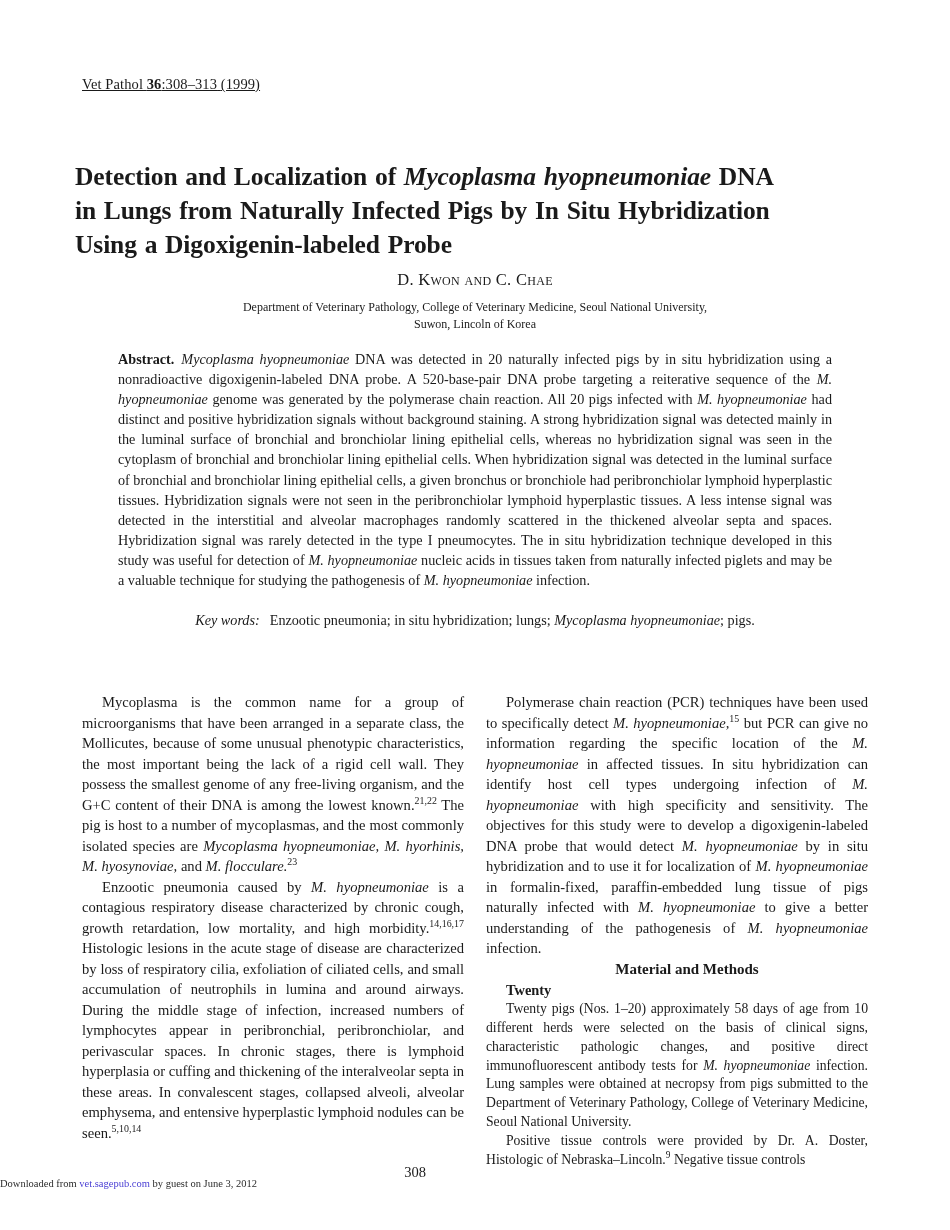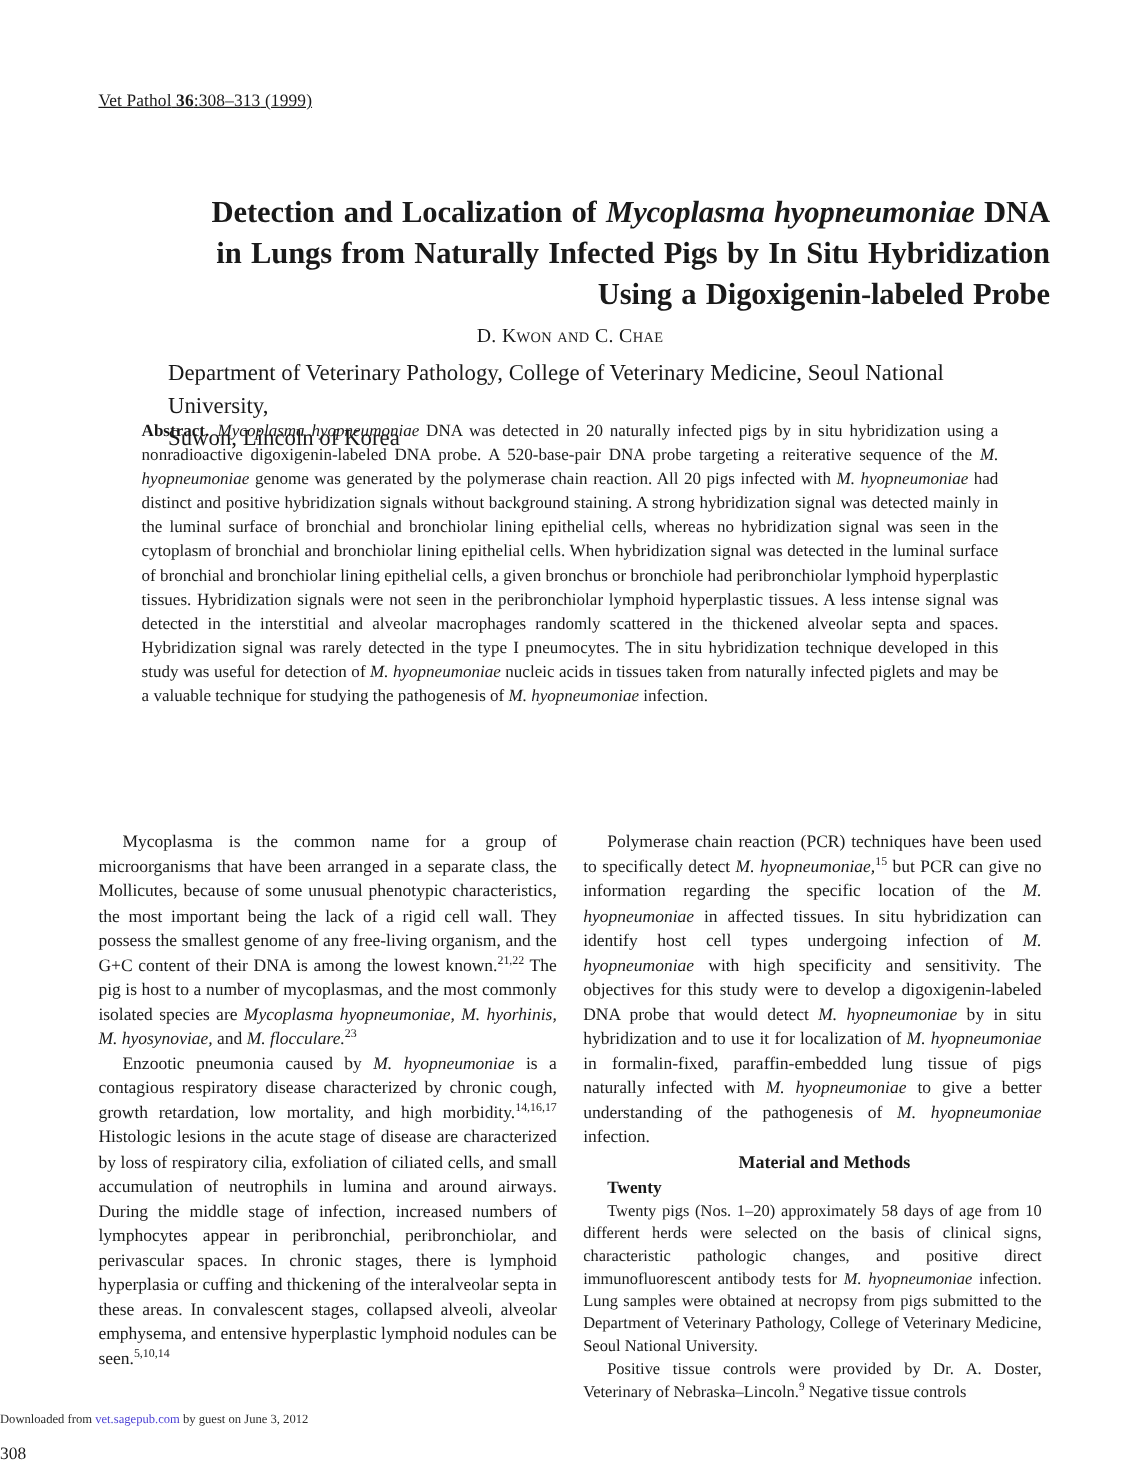--- a/index.html
+++ b/index.html
@@ -32,21 +32,21 @@
     text-decoration: underline;
   }
   .journal-line b { font-weight: bold; }
 
   
   .title-block {
     position: absolute;
     left: 75px;
     top: 160px;
     width: 800px;
-    text-align: right;
+    text-align: left;
   }
   .title {
     font-size: 25.5px;
     font-weight: bold;
     line-height: 1.33;
     letter-spacing: -0.1px;
     word-spacing: 1.5px;
     margin: 0;
   }
   .title i { font-style: italic; }
@@ -61,22 +61,22 @@
     font-size: 16.5px;
     font-variant: small-caps;
     letter-spacing: 0.3px;
   }
 
   .affiliation {
     position: absolute;
     left: 140px;
     top: 299px;
     width: 670px;
-    text-align: left;
-    font-size: 19px;
+    text-align: center;
+    font-size: 12px;
     line-height: 1.42;
   }
 
   
   .abstract {
     position: absolute;
     left: 118px;
     top: 349px;
     width: 714px;
     font-size: 14.2px;
@@ -144,23 +144,23 @@
   }
   .methods {
     font-size: 13.7px;
     line-height: 1.38;
   }
 
   
   .page-number {
     position: absolute;
     left: 0;
-    top: 1204px;
+    top: 1164px;
     width: 830px;
-    text-align: left;
+    text-align: center;
     font-size: 14.5px;
   }
   .download-line {
     position: absolute;
     left: 0;
     top: 1178px;
     width: 804px;
     text-align: left;
     font-size: 10.5px;
     font-family: Liberation Serif, serif;
@@ -192,20 +192,23 @@
 
   <div class="affiliation">
     <span>Department of Veterinary Pathology, College of Veterinary Medicine, Seoul National University,</span><br>
     <span>Suwon, Lincoln of Korea</span>
   </div>
 
   <div class="abstract">
     <span class="lead">Abstract.</span><i>Mycoplasma hyopneumoniae</i><span> DNA was detected in 20 naturally infected pigs by in situ hybridization using a nonradioactive digoxigenin-labeled DNA probe. A 520-base-pair DNA probe targeting a reiterative sequence of the </span><i>M. hyopneumoniae</i><span> genome was generated by the polymerase chain reaction. All 20 pigs infected with </span><i>M. hyopneumoniae</i><span> had distinct and positive hybridization signals without background staining. A strong hybridization signal was detected mainly in the luminal surface of bronchial and bronchiolar lining epithelial cells, whereas no hybridization signal was seen in the cytoplasm of bronchial and bronchiolar lining epithelial cells. When hybridization signal was detected in the luminal surface of bronchial and bronchiolar lining epithelial cells, a given bronchus or bronchiole had peribronchiolar lymphoid hyperplastic tissues. Hybridization signals were not seen in the peribronchiolar lymphoid hyperplastic tissues. A less intense signal was detected in the interstitial and alveolar macrophages randomly scattered in the thickened alveolar septa and spaces. Hybridization signal was rarely detected in the type I pneumocytes. The in situ hybridization technique developed in this study was useful for detection of </span><i>M. hyopneumoniae</i><span> nucleic acids in tissues taken from naturally infected piglets and may be a valuable technique for studying the pathogenesis of </span><i>M. hyopneumoniae</i><span> infection.</span>
   </div>
 
+  <div class="keywords">
+    <span class="kw-label">Key words:</span><span>Enzootic pneumonia; in situ hybridization; lungs; </span><i>Mycoplasma hyopneumoniae</i><span>; pigs.</span>
+  </div>
 
   <div class="col col-left">
     <p>
       <span>Mycoplasma is the common name for a group of microorganisms that have been arranged in a separate class, the Mollicutes, because of some unusual phenotypic characteristics, the most important being the lack of a rigid cell wall. They possess the smallest genome of any free-living organism, and the G+C content of their DNA is among the lowest known.</span><sup>21,22</sup><span> The pig is host to a number of mycoplasmas, and the most commonly isolated species are </span><i>Mycoplasma hyopneumoniae, M. hyorhinis, M. hyosynoviae,</i><span> and </span><i>M. flocculare.</i><sup>23</sup>
     </p>
     <p>
       <span>Enzootic pneumonia caused by </span><i>M. hyopneumoniae</i><span> is a contagious respiratory disease characterized by chronic cough, growth retardation, low mortality, and high morbidity.</span><sup>14,16,17</sup><span> Histologic lesions in the acute stage of disease are characterized by loss of respiratory cilia, exfoliation of ciliated cells, and small accumulation of neutrophils in lumina and around airways. During the middle stage of infection, increased numbers of lymphocytes appear in peribronchial, peribronchiolar, and perivascular spaces. In chronic stages, there is lymphoid hyperplasia or cuffing and thickening of the interalveolar septa in these areas. In convalescent stages, collapsed alveoli, alveolar emphysema, and entensive hyperplastic lymphoid nodules can be seen.</span><sup>5,10,14</sup>
     </p>
   </div>
 
@@ -215,21 +218,21 @@
     </p>
 
     <p class="sec-head">Material and Methods</p>
 
     <p class="sub-head">Twenty</p>
 
     <p class="methods">
       <span>Twenty pigs (Nos. 1–20) approximately 58 days of age from 10 different herds were selected on the basis of clinical signs, characteristic pathologic changes, and positive direct immunofluorescent antibody tests for </span><i>M. hyopneumoniae</i><span> infection. Lung samples were obtained at necropsy from pigs submitted to the Department of Veterinary Pathology, College of Veterinary Medicine, Seoul National University.</span>
     </p>
     <p class="methods">
-      <span>Positive tissue controls were provided by Dr. A. Doster, Veterinary of Nebraska–Lincoln.</span><sup>9</sup><span> Negative tissue controls</span>
+      <span>Positive tissue controls were provided by Dr. A. Doster, Histologic of Nebraska–Lincoln.</span><sup>9</sup><span> Negative tissue controls</span>
     </p>
   </div>
 
   <div class="page-number">308</div>
   <div class="download-line">
     <span>Downloaded from </span><span class="link">vet.sagepub.com</span><span> by guest on June 3, 2012</span>
   </div>
 
 </div>
 

